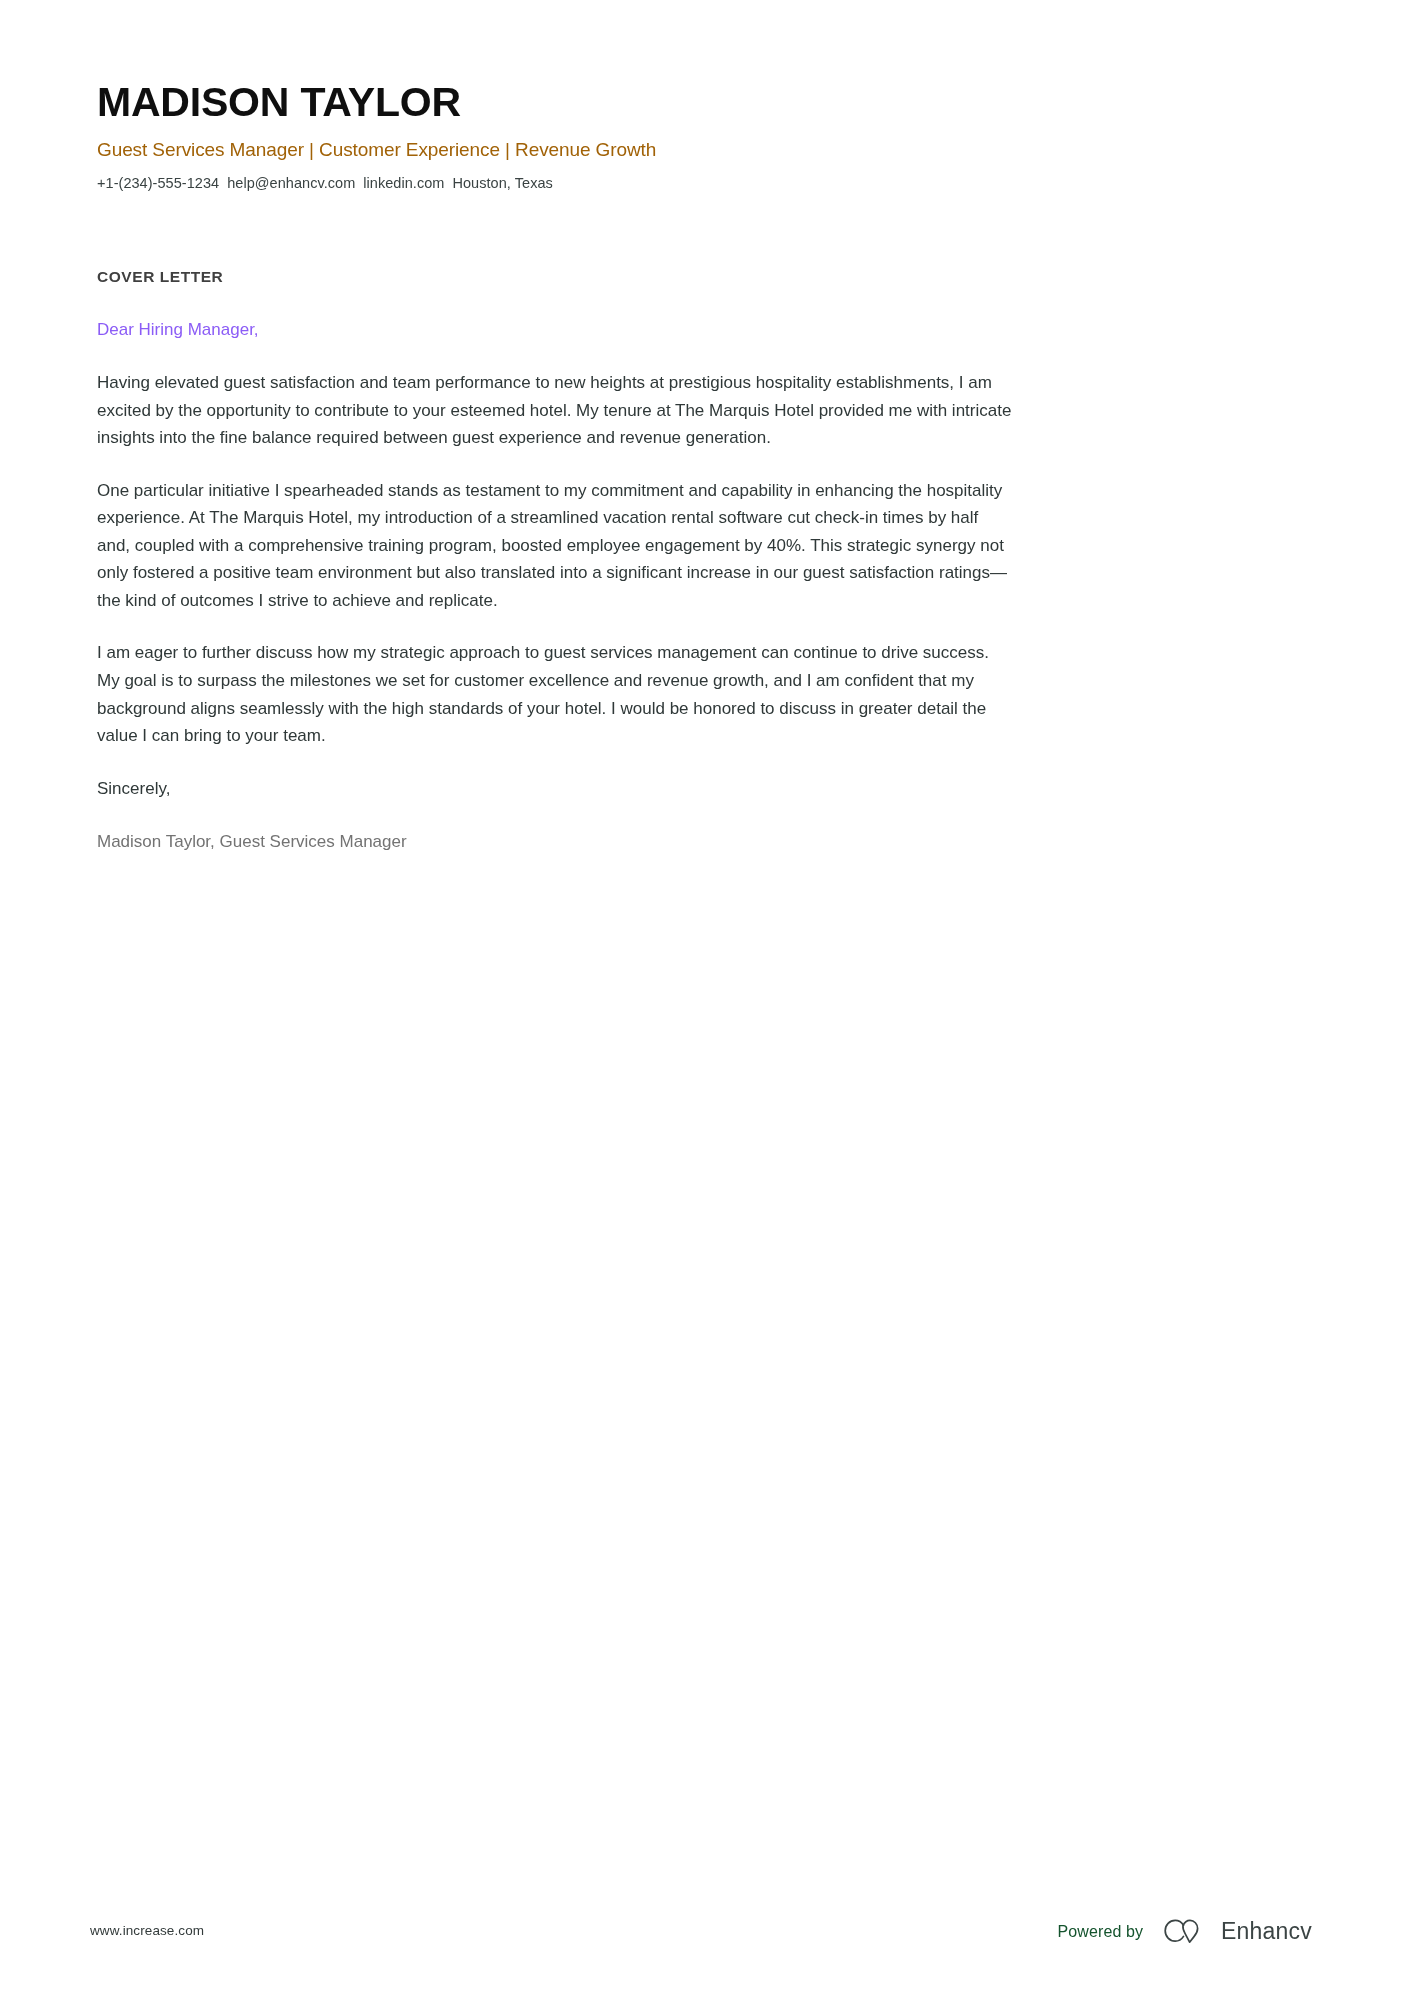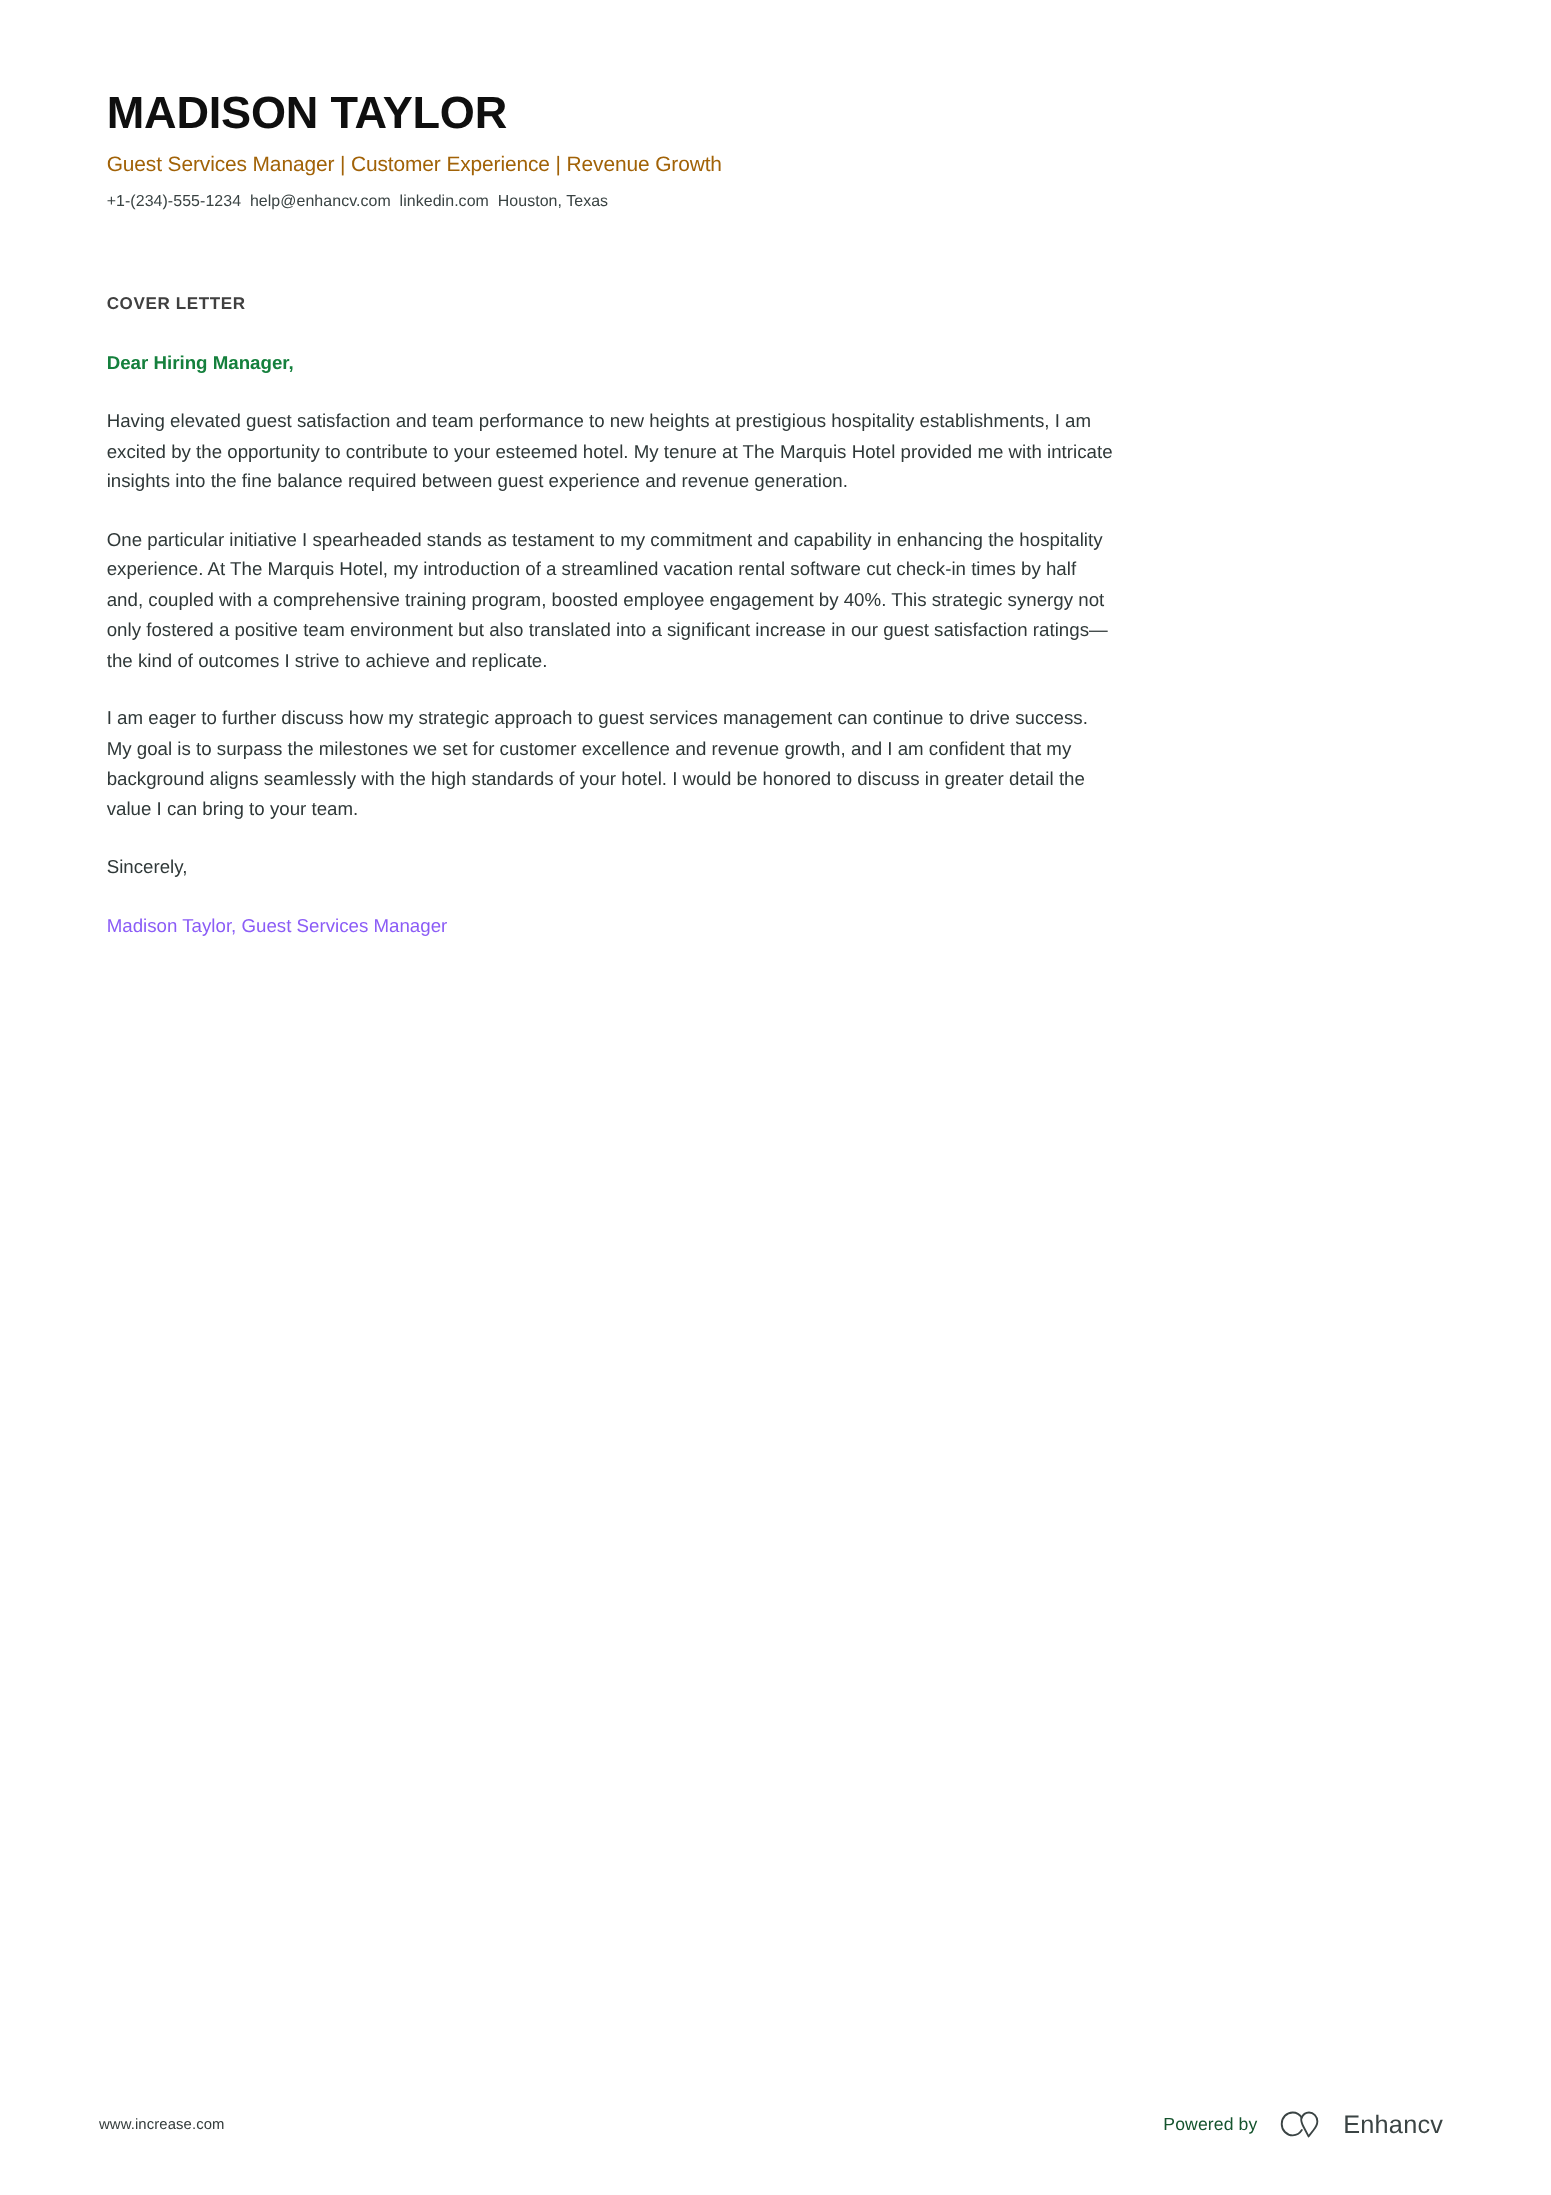--- a/index.html
+++ b/index.html
@@ -68,42 +68,41 @@
   }
   .section-title {
     font-size: 15.5px;
     font-weight: 700;
     letter-spacing: 0.55px;
     color: #404040;
     margin: 0 0 30px 0;
   }
   .salutation {
     font-size: 17px;
-    color: #15803d;
+    color: #8b5cf6;
     line-height: 1.6;
     margin: 0 0 26px 0;
-    font-weight: bold;
   }
   .para {
     font-size: 17px;
     color: #2f3838;
     line-height: 1.62;
     margin: 0 0 25px 0;
     text-align: left;
   }
   .para:last-child { margin-bottom: 0; }
   .closing {
     font-size: 17px;
     color: #2f3838;
     line-height: 1.6;
     margin: 0 0 26px 0;
   }
   .signature {
     font-size: 17px;
-    color: #8b5cf6;
+    color: #737373;
     line-height: 1.6;
     margin: 0;
   }
 
   
   .footer {
     position: absolute;
     left: 0;
     right: 0;
     bottom: 0;

